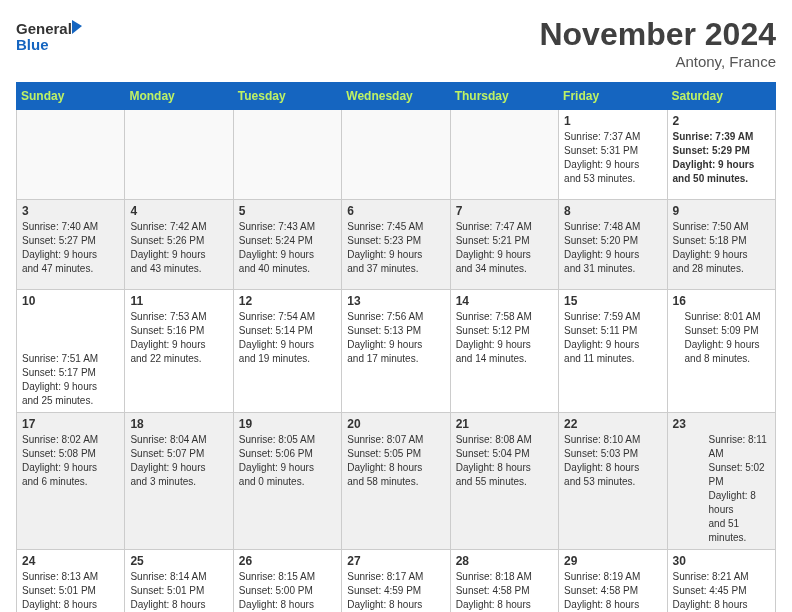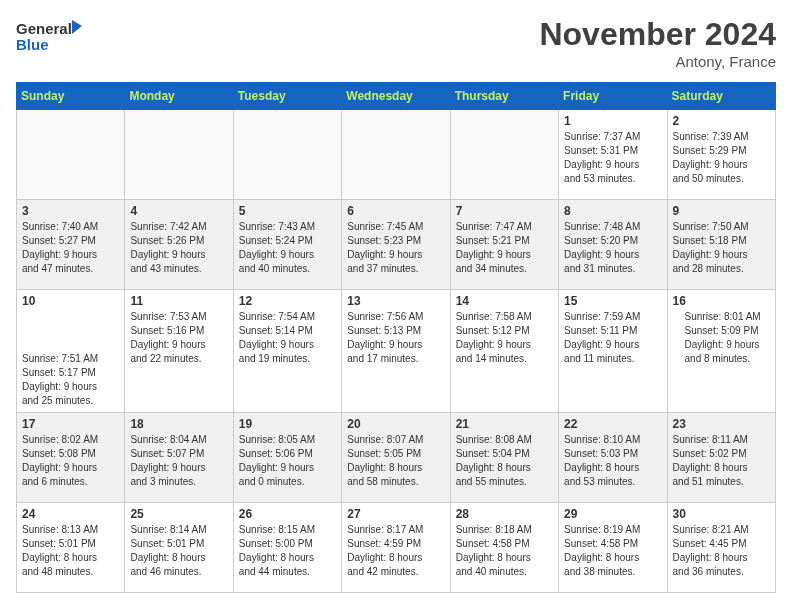--- a/index.html
+++ b/index.html
@@ -105,21 +105,21 @@
         <td class="empty"></td>
         <td>
           <div class="day-num">1</div>
           <div class="day-info" style="white-space: pre-line;">Sunrise: 7:37 AM
 Sunset: 5:31 PM
 Daylight: 9 hours
 and 53 minutes.</div>
         </td>
         <td>
           <div class="day-num">2</div>
-          <div class="day-info" style="white-space: pre-line;">Sunrise: 7:39 AM
+          <div class="day-info" style="white-space: pre-line; font-weight: bold;">Sunrise: 7:39 AM
 Sunset: 5:29 PM
 Daylight: 9 hours
 and 50 minutes.</div>
         </td>
       </tr>
       <tr>
         <td class="shaded">
           <div class="day-num">3</div>
           <div class="day-info" style="white-space: pre-line;">Sunrise: 7:40 AM
 Sunset: 5:27 PM
@@ -258,21 +258,21 @@
         </td>
         <td class="shaded">
           <div class="day-num">22</div>
           <div class="day-info" style="white-space: pre-line;">Sunrise: 8:10 AM
 Sunset: 5:03 PM
 Daylight: 8 hours
 and 53 minutes.</div>
         </td>
         <td class="shaded">
           <div class="day-num">23</div>
-          <div class="day-info" style="white-space: pre-line;">Sunrise: 8:11 AM
+          <div class="day-info" style="white-space: pre-line; margin-left: 36px;">Sunrise: 8:11 AM
 Sunset: 5:02 PM
 Daylight: 8 hours
 and 51 minutes.</div>
         </td>
       </tr>
       <tr>
         <td>
           <div class="day-num">24</div>
           <div class="day-info" style="white-space: pre-line;">Sunrise: 8:13 AM
 Sunset: 5:01 PM

